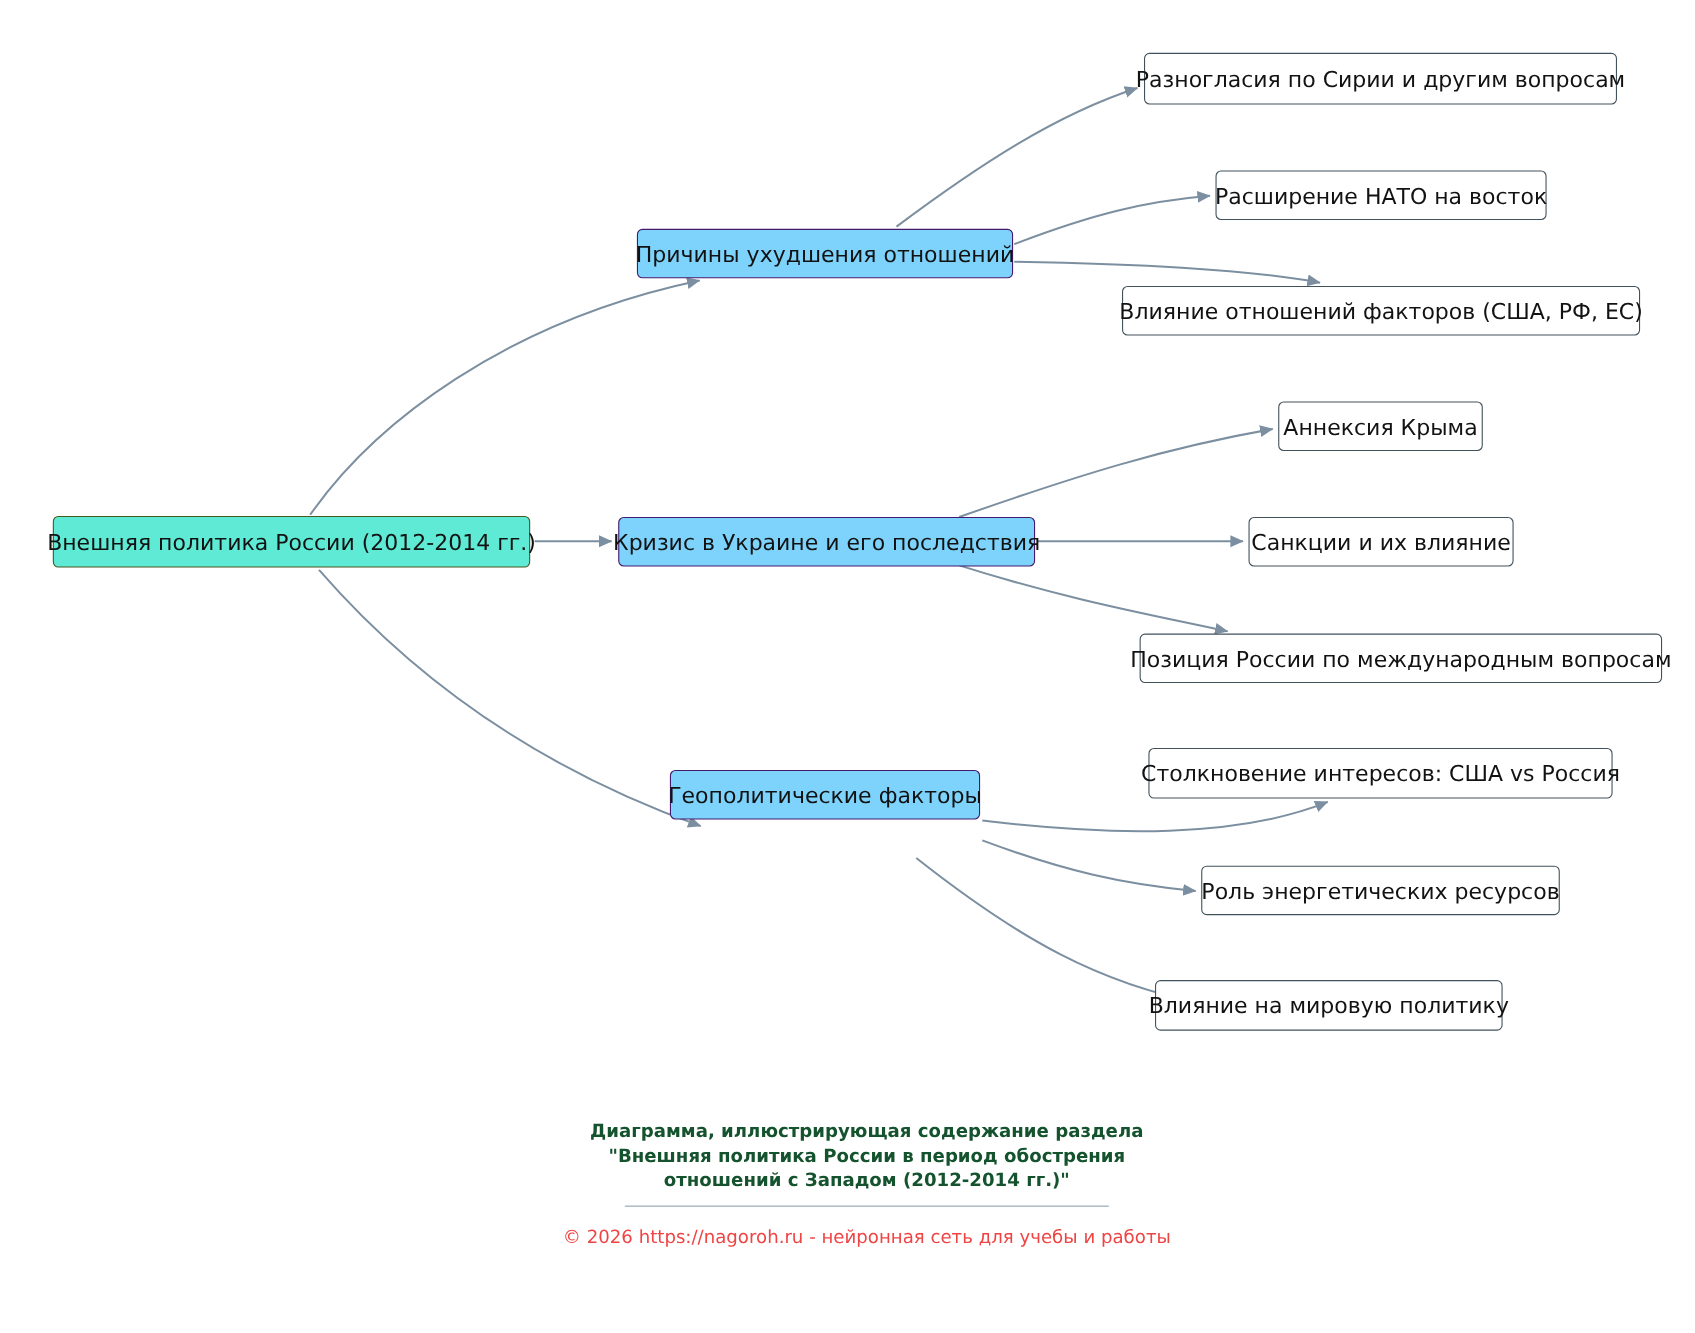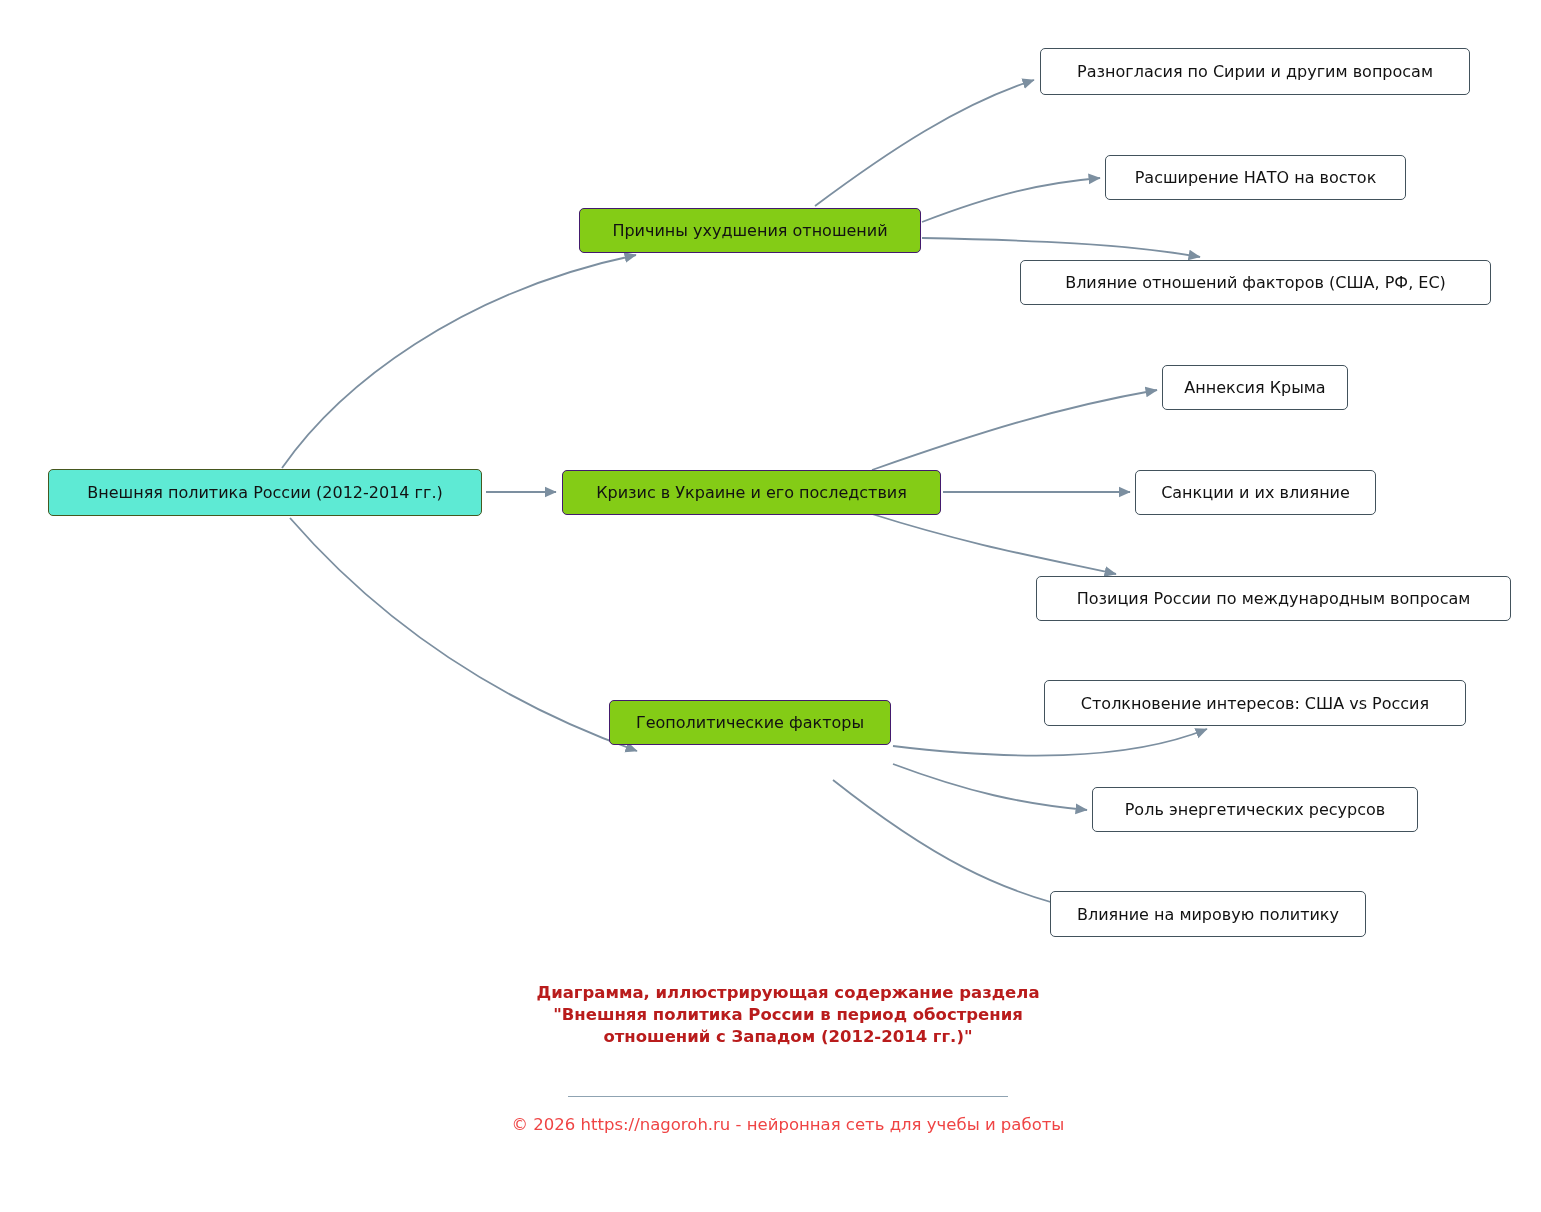--- a/index.html
+++ b/index.html
@@ -18,47 +18,47 @@
     z-index: 0;
   }
   .node {
     position: absolute;
     z-index: 1;
     display: flex;
     align-items: center;
     justify-content: center;
     box-sizing: border-box;
     border-radius: 5px;
-    font-size: 16px;
+    font-size: 20px;
     color: #121212;
     white-space: nowrap;
     padding: 0 12px;
     background: #ffffff;
     border: 1.6px solid #42525c;
   }
   .node.root {
     background: #5eead4;
     border: 1.8px solid #46581f;
   }
   .node.branch {
-    background: #84cc16;
+    background: #7dd3fc;
     border: 1.8px solid #431a6e;
   }
   .node.leaf {
     background: #ffffff;
     border: 1.6px solid #42525c;
   }
   .footer-caption {
     position: absolute;
     left: 188px;
-    top: 982px;
+    top: 1018px;
     width: 1200px;
     text-align: center;
     z-index: 1;
-    color: #b91c1c;
+    color: #14532d;
     font-weight: bold;
     font-size: 16.5px;
     line-height: 22px;
   }
   .footer-divider {
     position: absolute;
     left: 568px;
     top: 1096px;
     width: 440px;
     height: 0;

